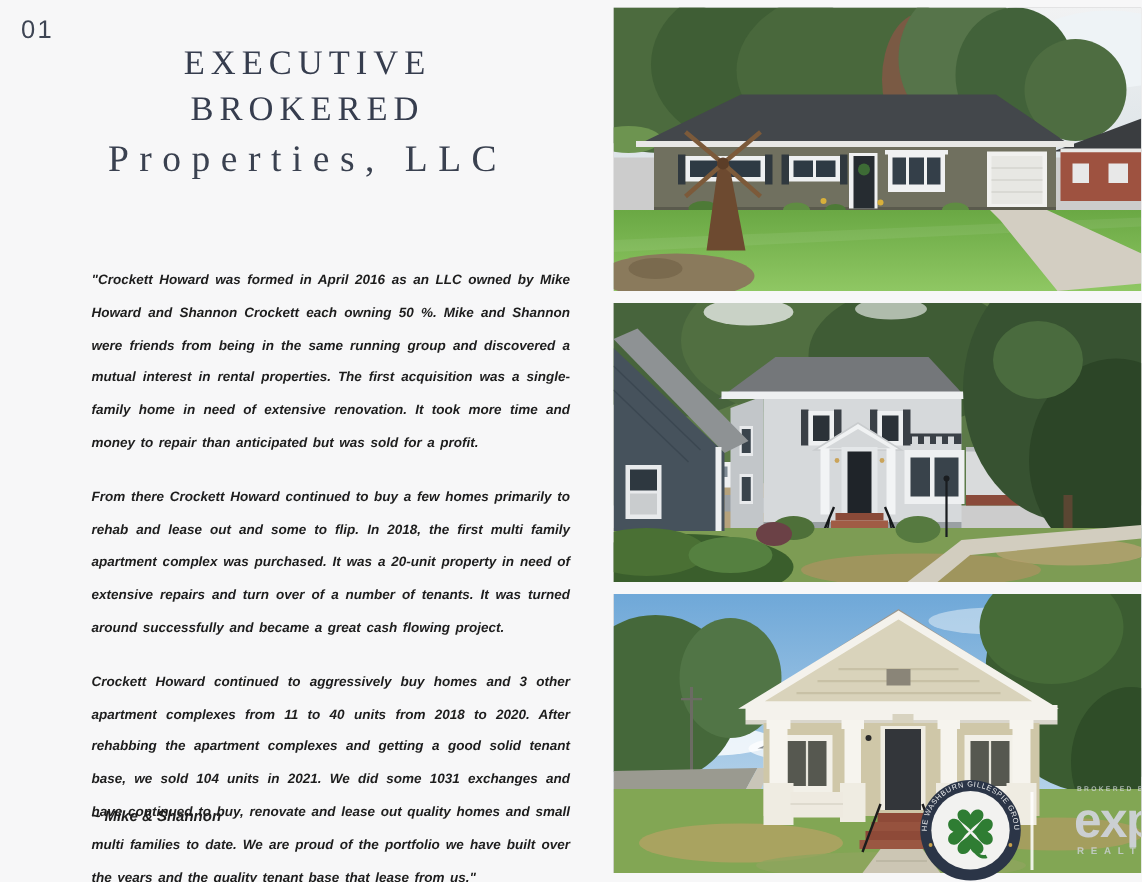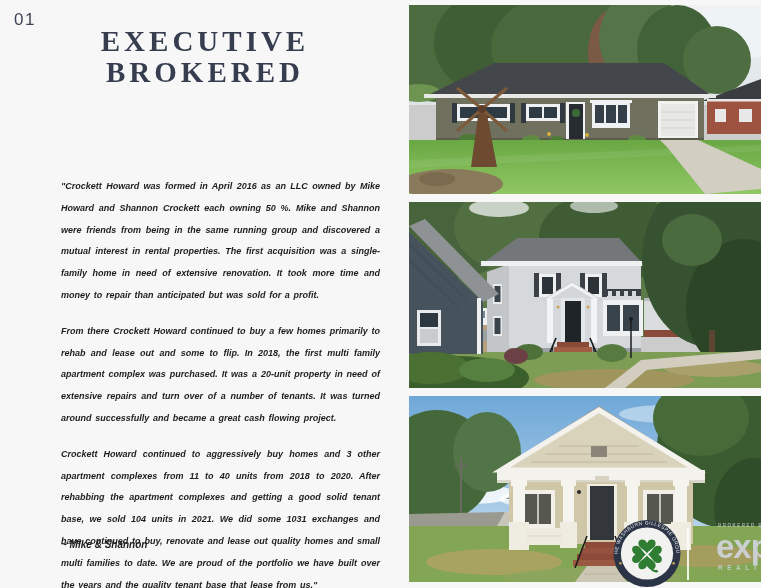--- a/index.html
+++ b/index.html
@@ -9,22 +9,22 @@
     font-family:"Liberation Sans",sans-serif;
   }
   
   .page-number{
     position:absolute;left:14px;top:10px;
     font-size:17px;letter-spacing:1.5px;color:#3e4554;font-weight:400;
   }
   .title{
     position:absolute;left:0;top:26px;width:410px;text-align:center;
     font-family:"Liberation Serif",serif;
-    font-size:29px;line-height:31px;letter-spacing:4px;
-    color:#363d4e;font-weight:700;
+    font-size:23px;line-height:31px;letter-spacing:4px;
+    color:#363d4e;font-weight:400;
   }
   .subtitle{
     position:absolute;left:0;top:92px;width:410px;text-align:center;
     font-family:"Liberation Serif",serif;
     font-size:25px;line-height:30px;letter-spacing:7px;
     color:#3a4150;font-weight:400;
   }
   .summary{
     position:absolute;left:61px;top:176px;width:319px;
     font-size:9px;line-height:21.8px;
@@ -58,20 +58,21 @@
 <body>
 
 <div class="page-number">01</div>
 
 <div class="title">
   <div>EXECUTIVE</div>
   <div>BROKERED</div>
 </div>
 
 <div class="subtitle">
+  <div>Properties, LLC</div>
 </div>
 
 <div class="summary">
   <p>"Crockett Howard was formed in April 2016 as an LLC owned by Mike Howard and Shannon Crockett each owning 50 %. Mike and Shannon were friends from being in the same running group and discovered a mutual interest in rental properties. The first acquisition was a single-family home in need of extensive renovation. It took more time and money to repair than anticipated but was sold for a profit.</p>
   <p>From there Crockett Howard continued to buy a few homes primarily to rehab and lease out and some to flip. In 2018, the first multi family apartment complex was purchased. It was a 20-unit property in need of extensive repairs and turn over of a number of tenants. It was turned around successfully and became a great cash flowing project.</p>
   <p>Crockett Howard continued to aggressively buy homes and 3 other apartment complexes from 11 to 40 units from 2018 to 2020. After rehabbing the apartment complexes and getting a good solid tenant base, we sold 104 units in 2021. We did some 1031 exchanges and have continued to buy, renovate and lease out quality homes and small multi families to date. We are proud of the portfolio we have built over the years and the quality tenant base that lease from us."</p>
 </div>
 
 <div class="signature">~ Mike &amp; Shannon</div>
 

